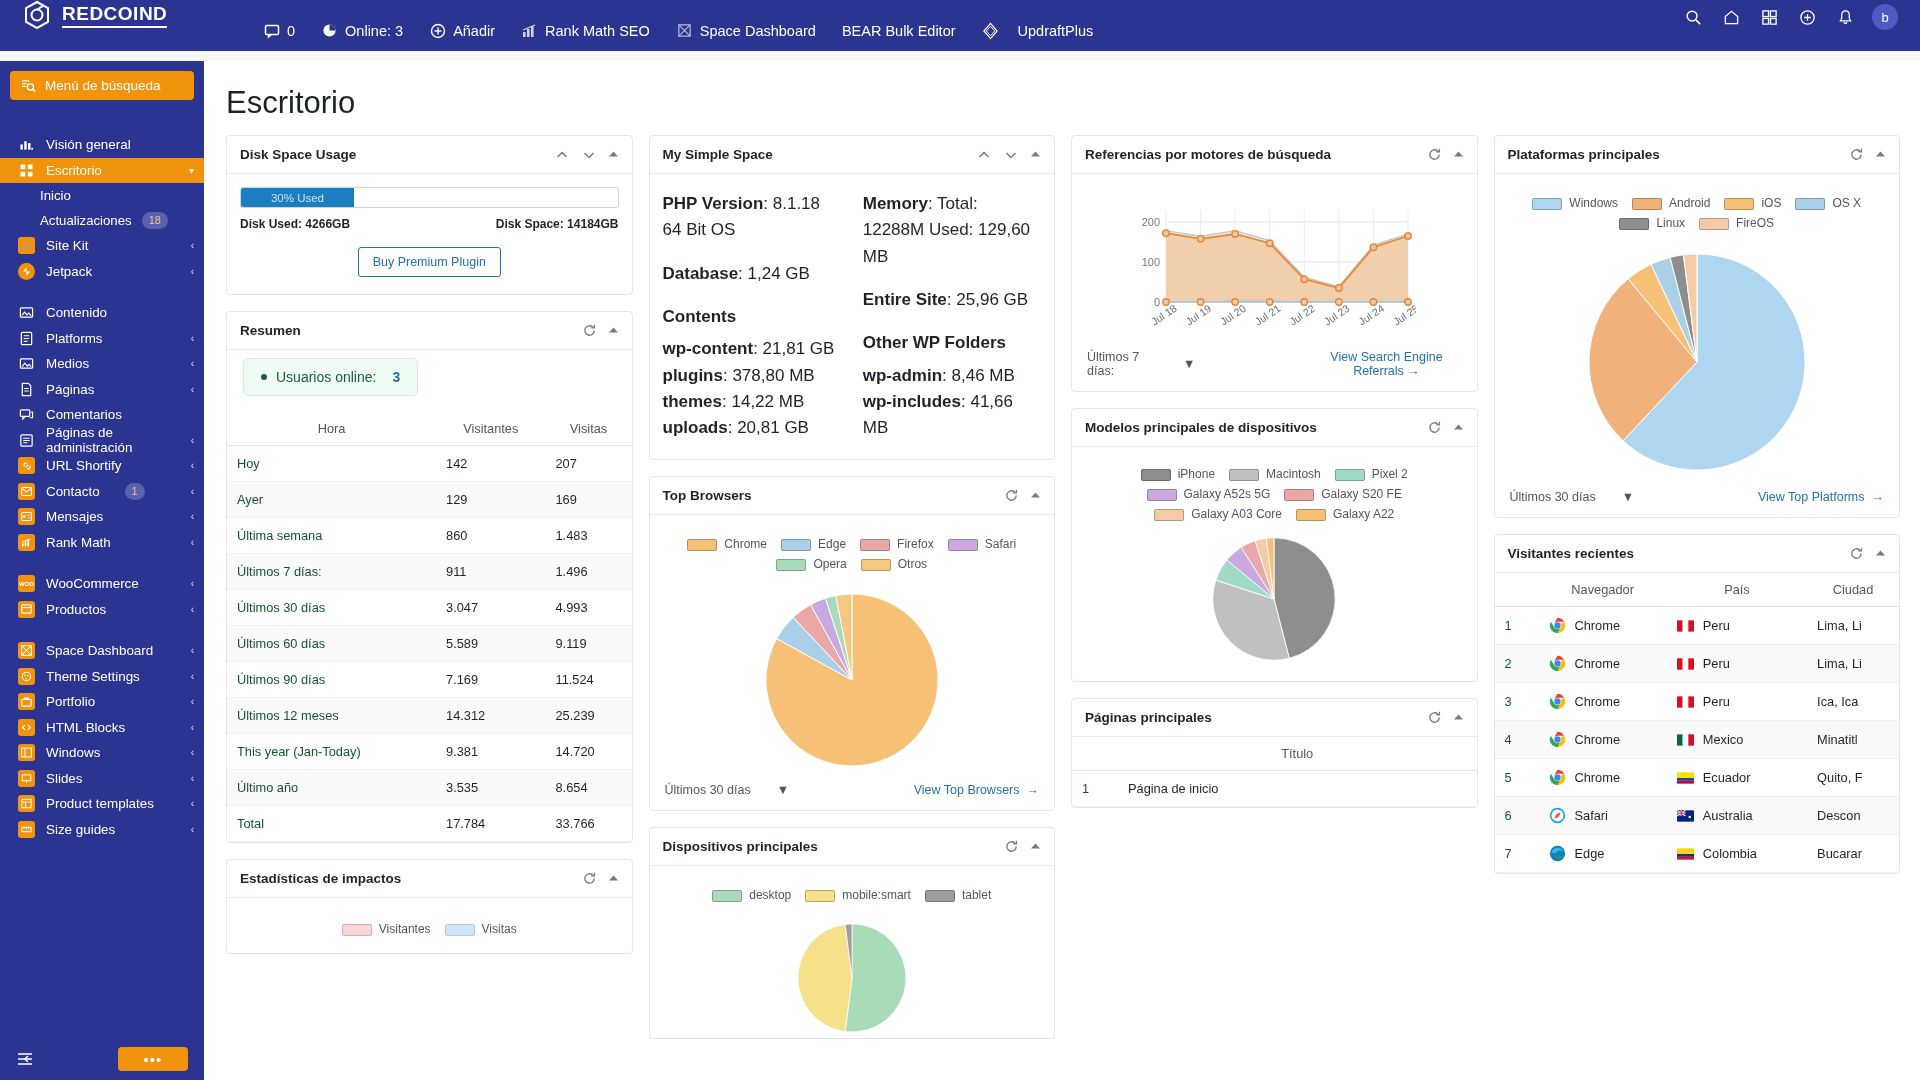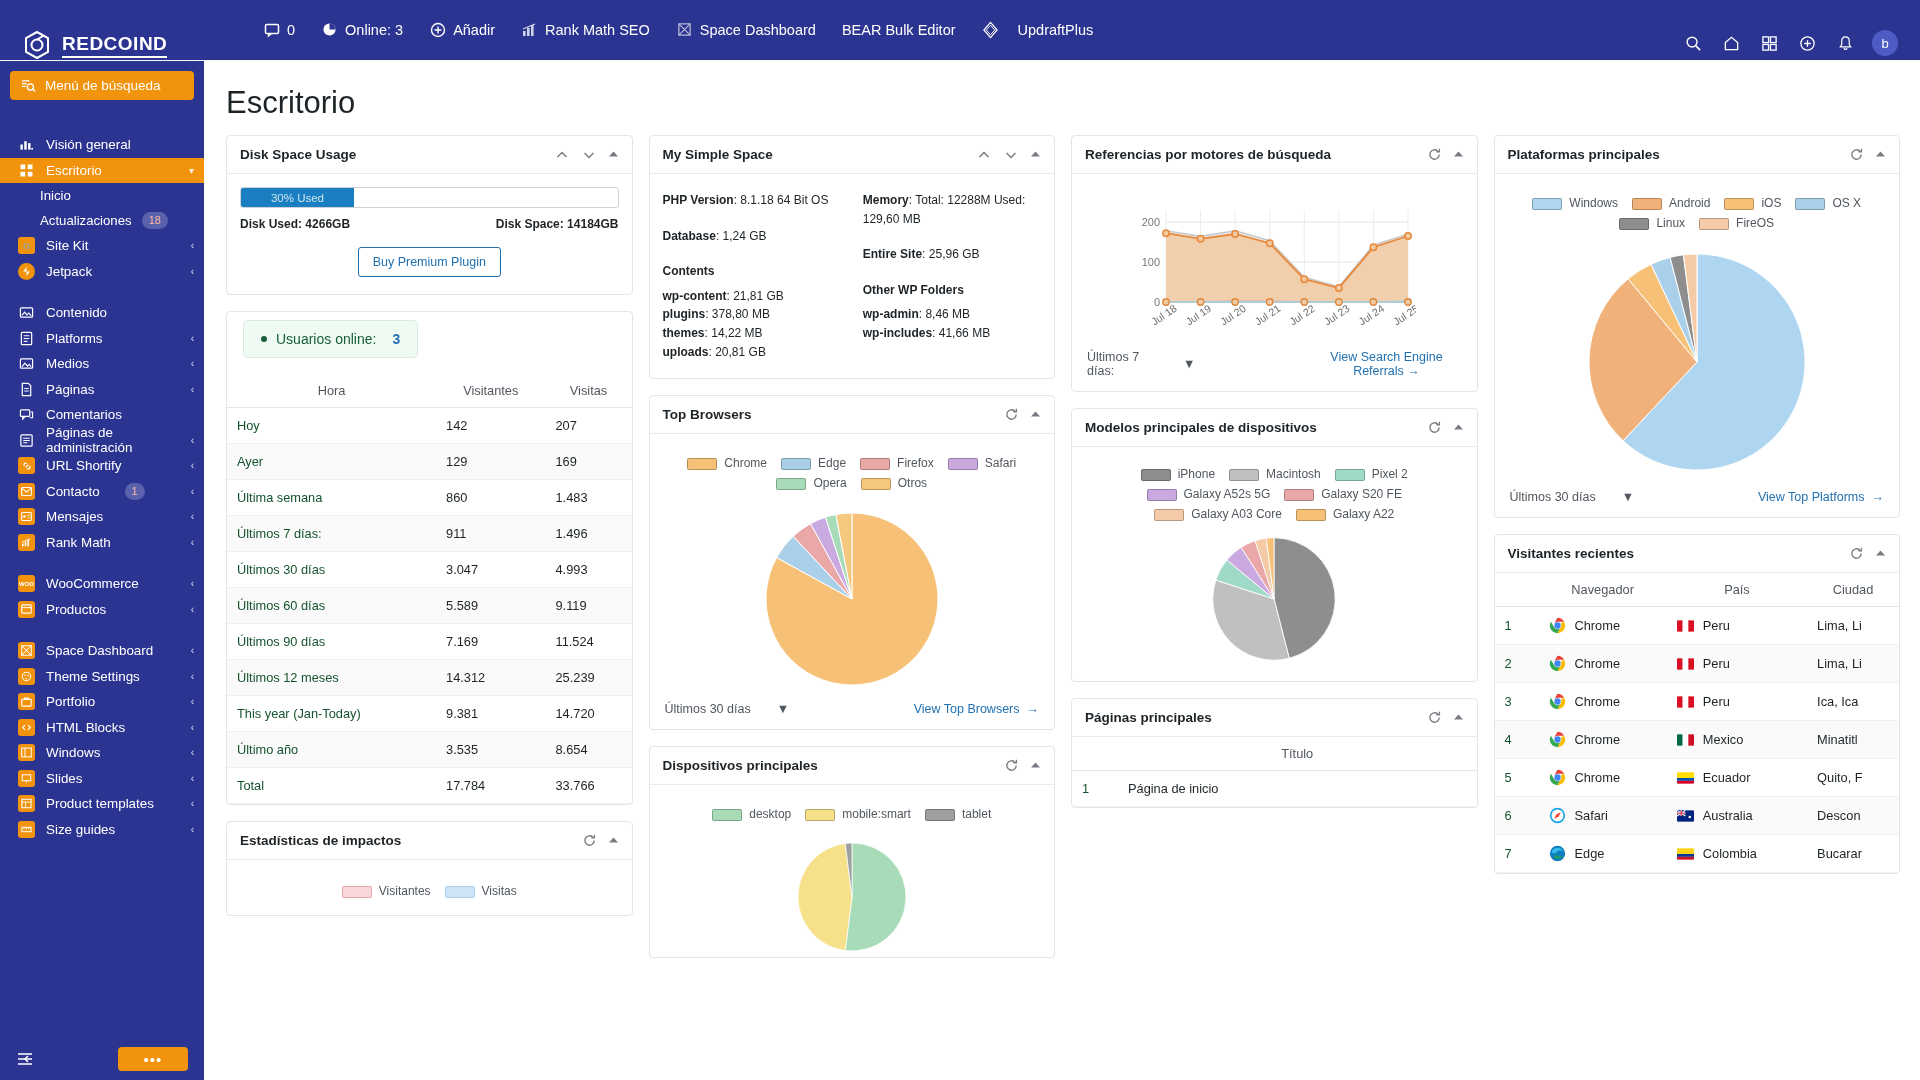--- a/index.html
+++ b/index.html
@@ -6,22 +6,22 @@
   html, body { width: 1920px; height: 1080px; overflow: hidden; }
   body {
     font-family: "Liberation Sans", sans-serif;
     background: #f6f7f9;
     color: #1d2327;
     font-size: 13px;
   }
 
   
   .adminbar {
-    position: absolute; top: 0; left: 0; width: 1920px; height: 60px;
-    background: #2b3490; display: flex; align-items: flex-end; z-index: 50;
+    position: absolute; top: 0; left: 0; width: 1920px; height: 51px;
+    background: #2b3490; display: flex; align-items: flex-start; z-index: 50;
   }
   .brand { width: 250px; display: flex; align-items: center; gap: 10px; padding-left: 22px; }
   .brand-mark { width: 30px; height: 30px; flex: 0 0 30px; }
   .brand-name {
     color: #fff; font-size: 19px; font-weight: bold; letter-spacing: .5px;
     border-bottom: 2px solid #fff; padding-bottom: 1px;
   }
   .ab-items { display: flex; align-items: center; gap: 0px; }
   .ab-item {
     display: flex; align-items: center; gap: 7px; color: #fff;
@@ -118,21 +118,21 @@
     display: flex; justify-content: space-between; font-size: 12px; font-weight: bold;
     margin-top: 9px; color: #1d2327;
   }
   .buy-btn {
     display: block; margin: 16px auto 4px; padding: 7px 14px;
     border: 1px solid #2271b1; border-radius: 3px; color: #2271b1; background: #fff;
     font-size: 12.5px; cursor: pointer; font-family: inherit;
   }
 
   
-  .mss { display: flex; gap: 22px; font-size: 12px; line-height: 1.55; padding: 4px 0; }
+  .mss { display: flex; gap: 22px; font-size: 17px; line-height: 1.55; padding: 4px 0; }
   .mss-col { flex: 1 1 0; min-width: 0; }
   .mss-blk { margin-bottom: 17px; }
   .mss-blk b { font-weight: bold; }
   .mss-h { font-weight: bold; display: block; margin-bottom: 6px; }
 
   
   .online-pill {
     display: inline-flex; align-items: center; gap: 9px;
     background: #effaf3; border: 1px solid #d7ebe0; border-radius: 5px;
     padding: 10px 17px; margin: 8px 0 16px 16px; font-size: 14px; color: #17603a;
@@ -624,20 +624,36 @@
           </div>
           <div class="disk-row">
             <span>Disk Used: 4266GB</span>
             <span>Disk Space: 14184GB</span>
           </div>
           <button class="buy-btn">Buy Premium Plugin</button>
         </div>
       </div>
 
       <div class="card">
+        <div class="card-head">
+          <span class="card-title">Resumen</span>
+          <span class="head-tools">
+            <span class="tool">
+                <svg width="15" height="15" viewBox="0 0 16 16">
+                  <path d="M13 8 a5 5 0 1 1-1.6-3.7" fill="none" stroke="currentColor" stroke-width="1.5"></path>
+                  <path d="M13.2 1.8 V5 H10" fill="none" stroke="currentColor" stroke-width="1.5"></path>
+                </svg>
+              </span>
+            <span class="tool">
+                <svg width="11" height="11" viewBox="0 0 11 11">
+                  <path d="M1 7.5 L5.5 2.5 L10 7.5 Z" fill="currentColor"></path>
+                </svg>
+              </span>
+          </span>
+        </div>
         <div>
           <div class="online-pill">
             <span class="dot-g"></span>
             <span>Usuarios online:</span>
             <span class="online-n">3</span>
           </div>
           <table class="tbl">
             <thead>
                 <tr>
               <th>Hora</th>

